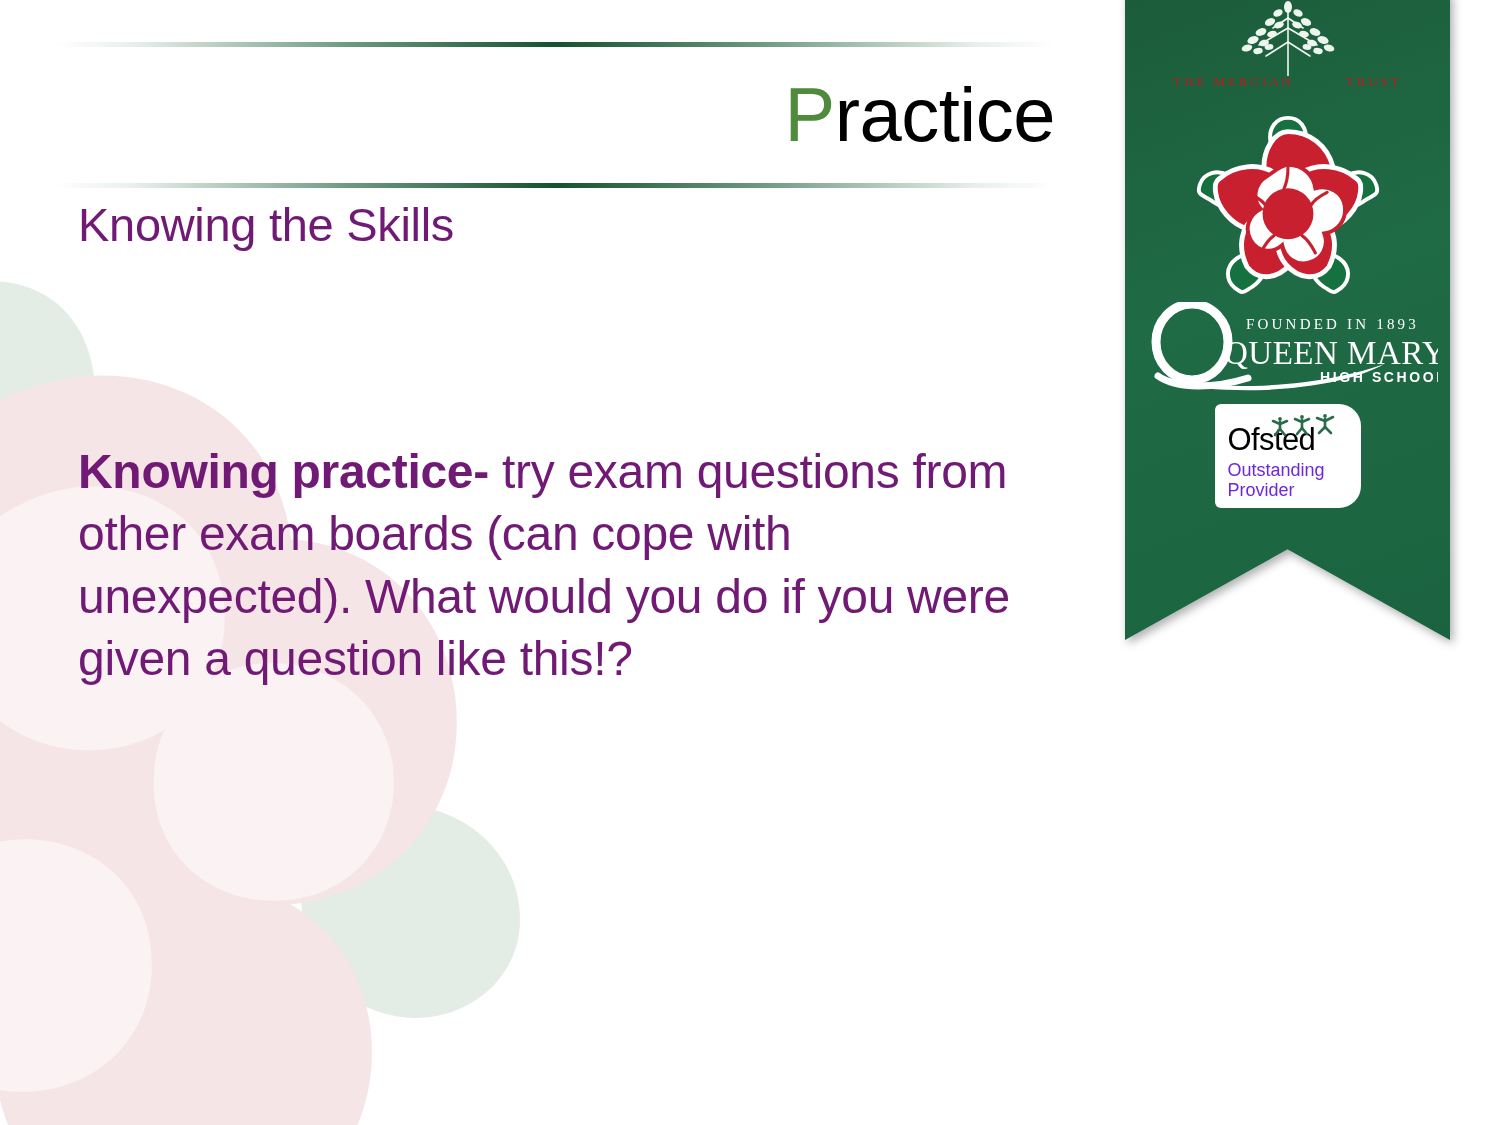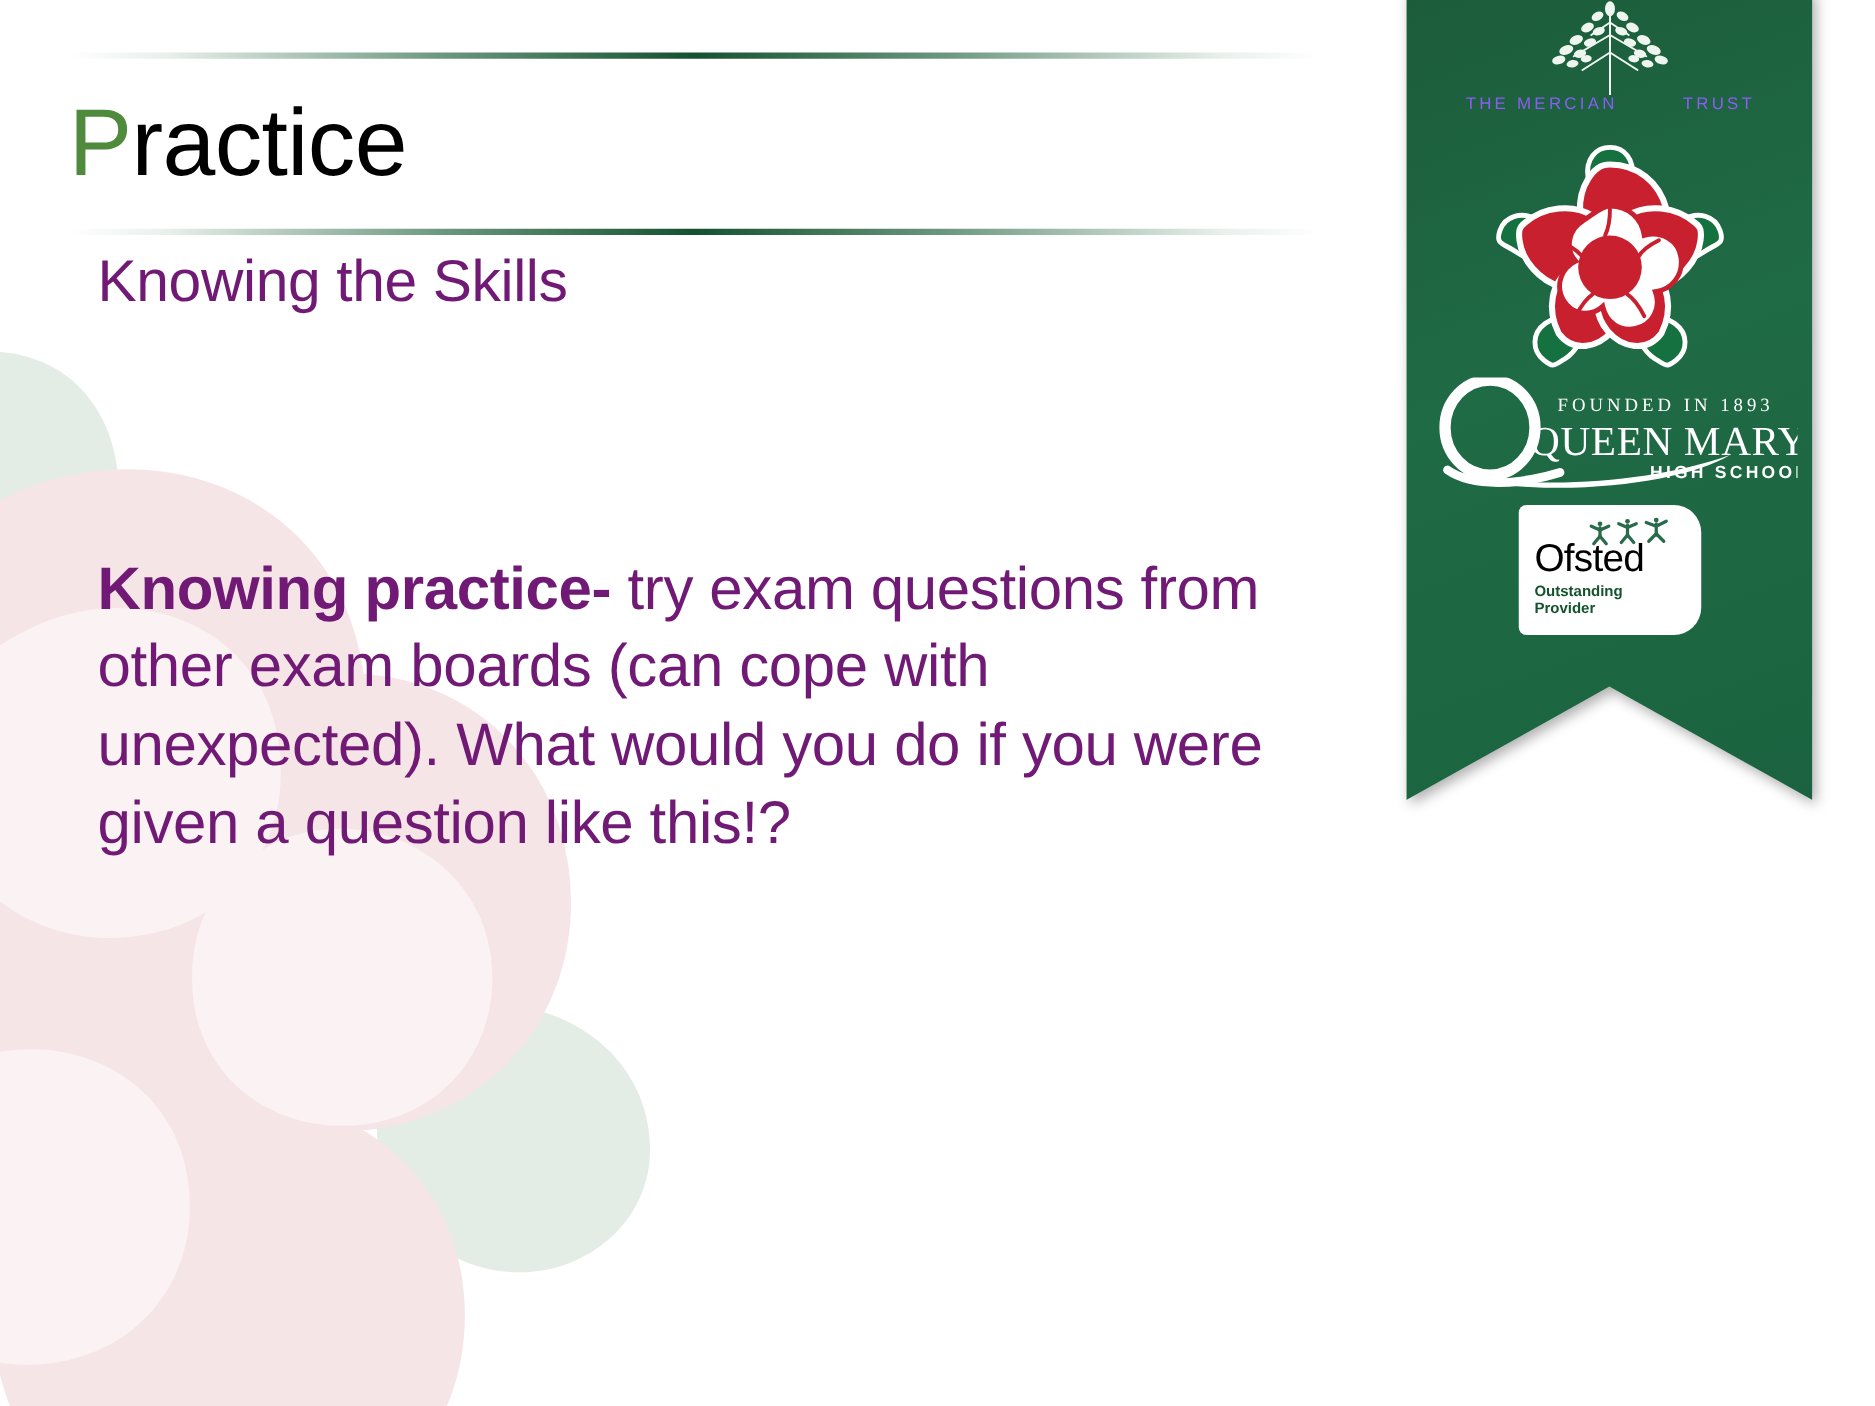--- a/index.html
+++ b/index.html
@@ -51,21 +51,21 @@
 
   
   .title-area {
     position: absolute;
     left: 55px;
     top: 55px;
     width: 1000px;
     height: 120px;
     display: flex;
     align-items: center;
-    justify-content: flex-start;
+    justify-content: flex-end;
     z-index: 3;
   }
   .title {
     font-family: "Liberation Sans", sans-serif;
     font-size: 76px;
     font-weight: 400;
     line-height: 1.0;
     color: #000000;
     white-space: nowrap;
     letter-spacing: -0.5px;
@@ -122,24 +122,24 @@
     margin-top: 6px;
     width: 230px;
     height: 100px;
     position: relative;
   }
   .trust-words {
     position: absolute;
     left: 0; right: 0;
     bottom: 8px;
     text-align: center;
-    font-family: Liberation Sans, sans-serif;
+    font-family: Liberation Serif, serif;
     font-size: 13.5px;
     letter-spacing: 2.6px;
-    color: #8b5cf6;
+    color: #b91c1c;
     white-space: nowrap;
   }
   .trust-words .w1 { margin-right: 26px; }
   .trust-words .w2 { margin-left: 26px; }
 
   
   .rose-emblem { margin-top: 16px; }
 
   
   .qm-lockup {
@@ -172,23 +172,23 @@
     font-family: "Liberation Sans", sans-serif;
     font-size: 31px;
     font-weight: 400;
     color: #000000;
     line-height: 1;
     margin-top: 12px;
     letter-spacing: -0.6px;
   }
   .ofsted-sub {
     font-family: "Liberation Sans", sans-serif;
-    font-size: 12px;
-    font-weight: 700;
-    color: #14532d;
+    font-size: 18px;
+    font-weight: 400;
+    color: #6d28d9;
     line-height: 1.12;
     margin-top: 5px;
   }
 </style>
 </head>
 <body>
 
 <div class="slide">
 
   <svg class="watermark" viewBox="0 0 740 900" xmlns="http://www.w3.org/2000/svg" aria-hidden="true">

